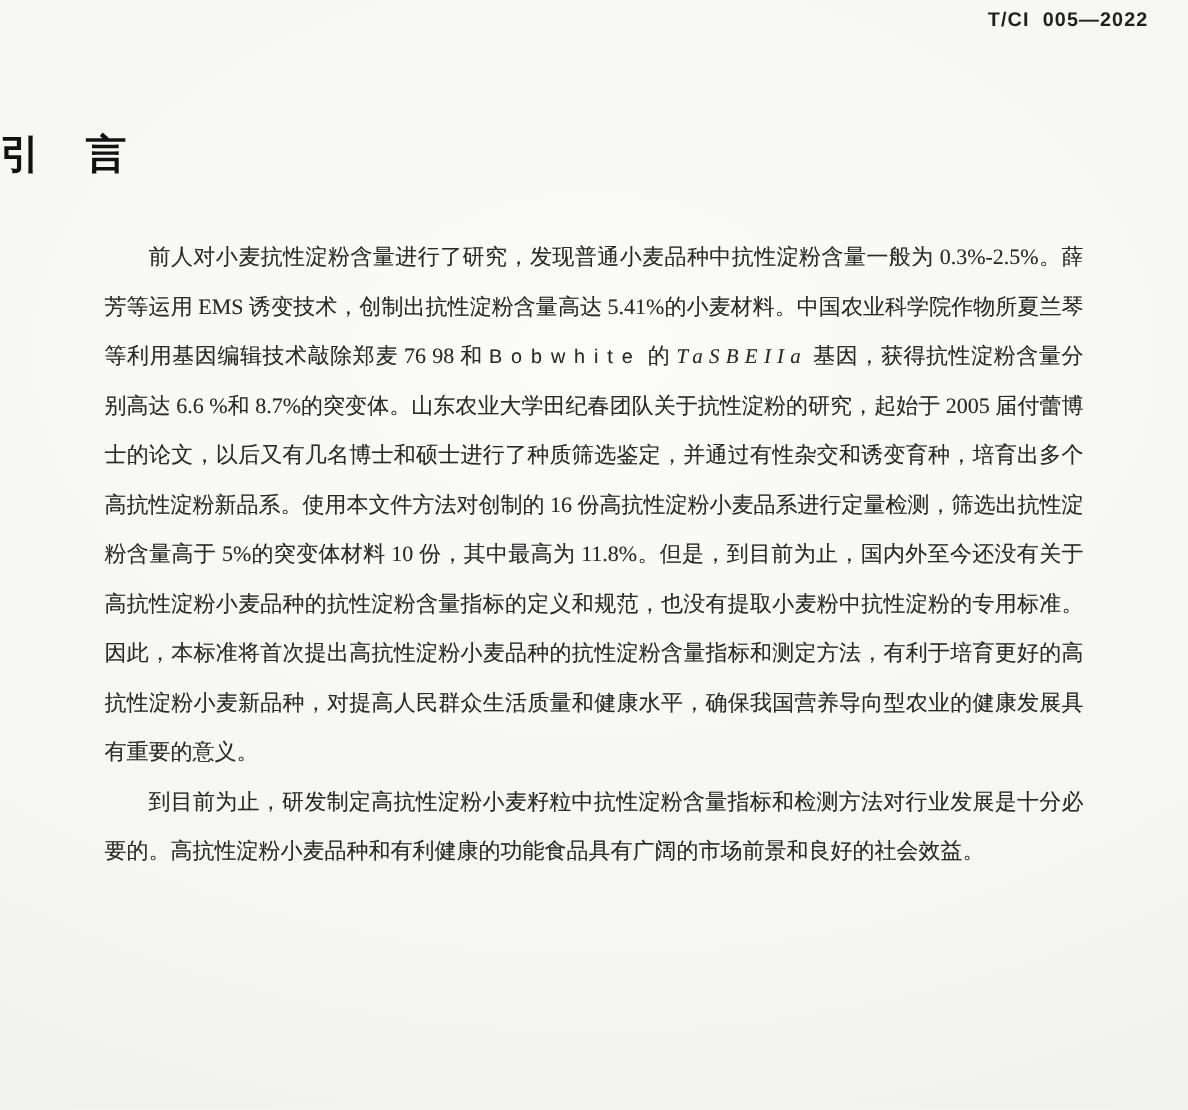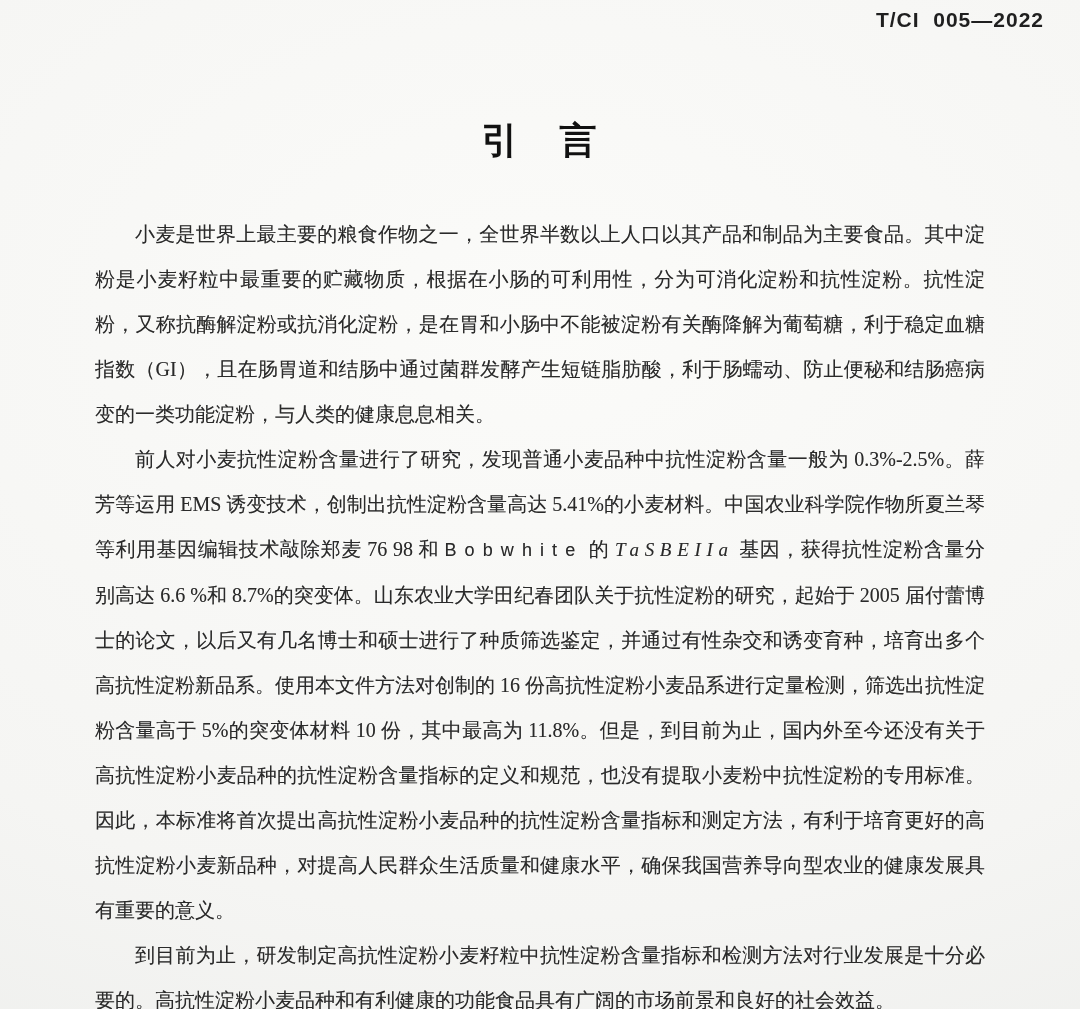--- a/index.html
+++ b/index.html
@@ -18,33 +18,32 @@
     height: 1009px;
     background:
       radial-gradient(130% 95% at 50% 32%, #fbfbf9 0%, #f5f5f3 62%, #ecedeb 100%);
     color: #262626;
   }
   .doc-number {
     position: absolute;
     top: 8px;
     right: 36px;
     font-family: "Liberation Sans", sans-serif;
-    font-size: 21px;
+    font-size: 18px;
     font-weight: 600;
     letter-spacing: 1px;
     color: #1f1f1f;
     white-space: pre;
   }
   .page-title {
     position: absolute;
     top: 116px;
     left: 0;
     width: 100%;
     margin: 0;
-    text-align: center;
     font-family: "Liberation Sans", sans-serif;
     font-size: 37px;
     font-weight: 700;
     color: #111;
     letter-spacing: 2px;
   }
   .body-text {
     position: absolute;
     top: 212px;
     left: 95px;
@@ -72,17 +71,16 @@
 </style>
 </head>
 <body>
 
 <div class="page">
   <div class="doc-number">T/CI  005—2022</div>
 
   <h1 class="page-title">引　言</h1>
 
   <div class="body-text" id="paragraphs">
-      <p class="para"><span class="seg normal">小麦是世界上最主要的粮食作物之一，全世界半数以上人口以其产品和制品为主要食品。其中淀粉是小麦籽粒中最重要的贮藏物质，根据在小肠的可利用性，分为可消化淀粉和抗性淀粉。抗性淀粉，又称抗酶解淀粉或抗消化淀粉，是在胃和小肠中不能被淀粉有关酶降解为葡萄糖，利于稳定血糖指数（GI），且在肠胃道和结肠中通过菌群发酵产生短链脂肪酸，利于肠蠕动、防止便秘和结肠癌病变的一类功能淀粉，与人类的健康息息相关。</span></p>
       <p class="para"><span class="seg normal">前人对小麦抗性淀粉含量进行了研究，发现普通小麦品种中抗性淀粉含量一般为 0.3%-2.5%。薛芳等运用 EMS 诱变技术，创制出抗性淀粉含量高达 5.41%的小麦材料。中国农业科学院作物所夏兰琴等利用基因编辑技术敲除郑麦 76 98 和 </span><span class="seg spaced">Bobwhite</span><span class="seg normal"> 的 </span><span class="seg spaced-italic">TaSBEIIa</span><span class="seg normal"> 基因，获得抗性淀粉含量分别高达 6.6 %和 8.7%的突变体。山东农业大学田纪春团队关于抗性淀粉的研究，起始于 2005 届付蕾博士的论文，以后又有几名博士和硕士进行了种质筛选鉴定，并通过有性杂交和诱变育种，培育出多个高抗性淀粉新品系。使用本文件方法对创制的 16 份高抗性淀粉小麦品系进行定量检测，筛选出抗性淀粉含量高于 5%的突变体材料 10 份，其中最高为 11.8%。但是，到目前为止，国内外至今还没有关于高抗性淀粉小麦品种的抗性淀粉含量指标的定义和规范，也没有提取小麦粉中抗性淀粉的专用标准。因此，本标准将首次提出高抗性淀粉小麦品种的抗性淀粉含量指标和测定方法，有利于培育更好的高抗性淀粉小麦新品种，对提高人民群众生活质量和健康水平，确保我国营养导向型农业的健康发展具有重要的意义。</span></p>
       <p class="para"><span class="seg normal">到目前为止，研发制定高抗性淀粉小麦籽粒中抗性淀粉含量指标和检测方法对行业发展是十分必要的。高抗性淀粉小麦品种和有利健康的功能食品具有广阔的市场前景和良好的社会效益。</span></p>
     </div>
 </div>
 
 </body></html>

